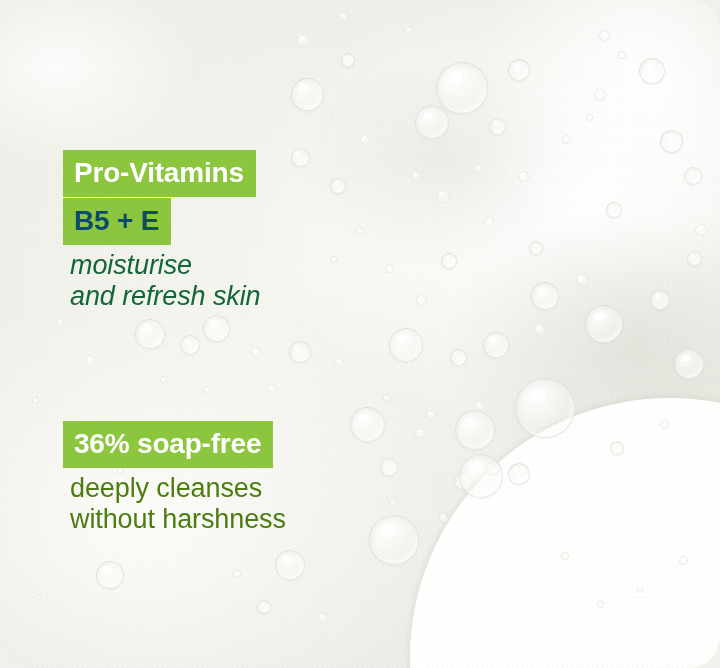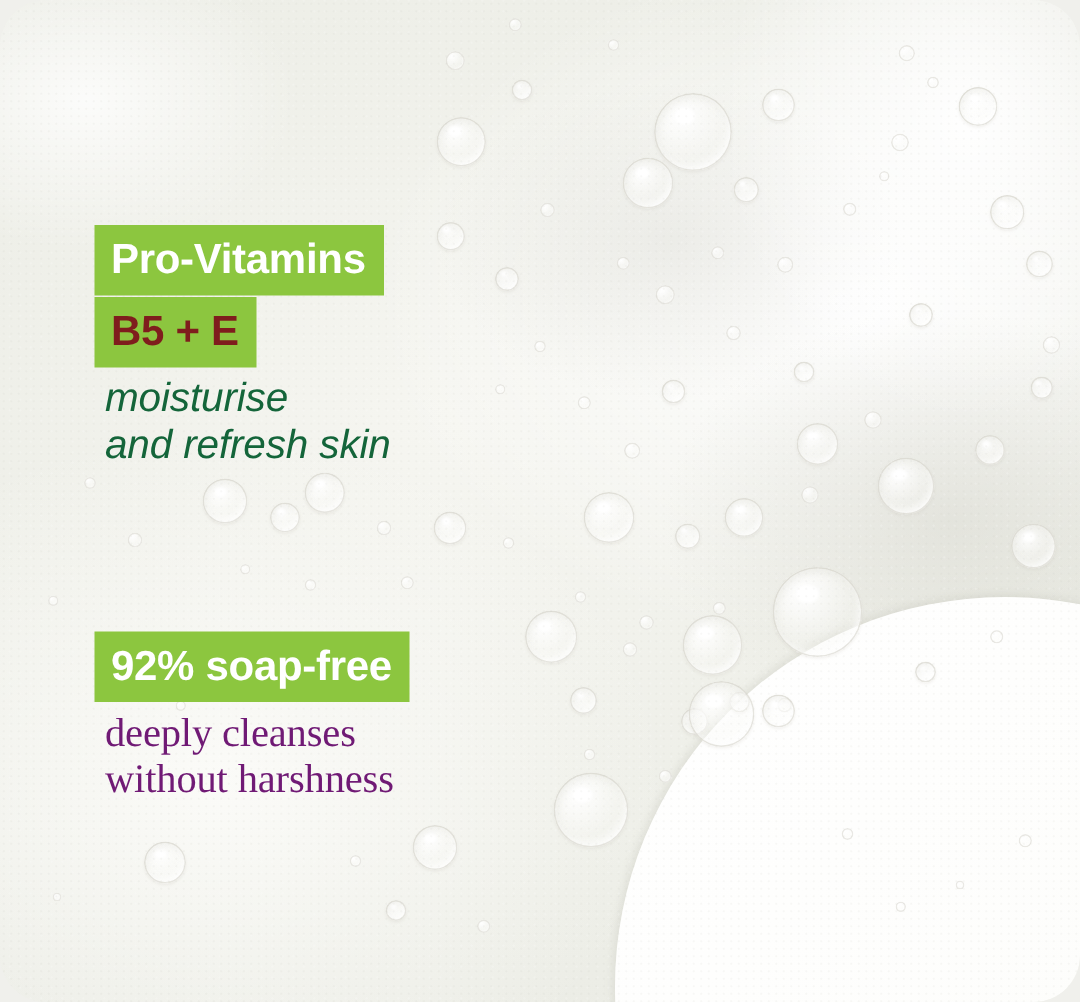--- a/index.html
+++ b/index.html
@@ -210,24 +210,24 @@
       <div class="bub sm" style="width: 7px; height: 7px; left: 31.5px; top: 396.5px;"></div>
       <div class="bub" style="width: 30px; height: 30px; left: 674px; top: 349px;"></div>
       <div class="bub sm" style="width: 12px; height: 12px; left: 695px; top: 224px;"></div>
     </div>
   <div class="grain"></div>
 
   <div class="txt-layer">
 
     <span class="hl" id="hl-provitamins" style="background: rgb(140, 198, 63); color: rgb(255, 255, 255);">Pro-Vitamins</span>
 
-    <span class="hl" id="hl-b5e" style="background: rgb(140, 198, 63); color: #7f1d1d;">B5 + E</span>
+    <span class="hl" id="hl-b5e" style="background: rgb(140, 198, 63); color: #0c4a6e;">B5 + E</span>
 
     <div class="body-txt" id="body-1" style="color: rgb(20, 101, 58);">moisturise
 and refresh skin</div>
 
-    <span class="hl" id="hl-soapfree" style="background: rgb(140, 198, 63); color: rgb(255, 255, 255);">92% soap-free</span>
-
-    <div class="body-txt" id="body-2" style="color: #701a75; font-family: Liberation Serif, serif;">deeply cleanses
+    <span class="hl" id="hl-soapfree" style="background: rgb(140, 198, 63); color: rgb(255, 255, 255);">36% soap-free</span>
+
+    <div class="body-txt" id="body-2" style="color: #4d7c0f;">deeply cleanses
 without harshness</div>
 
   </div>
 </div>
 
 </body></html>

